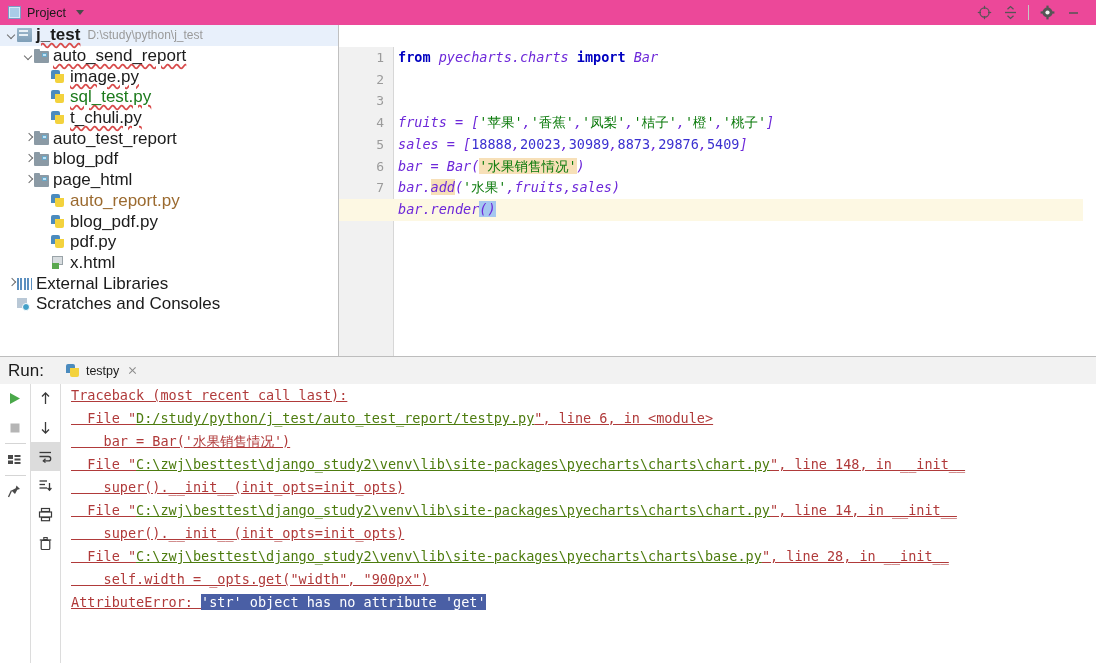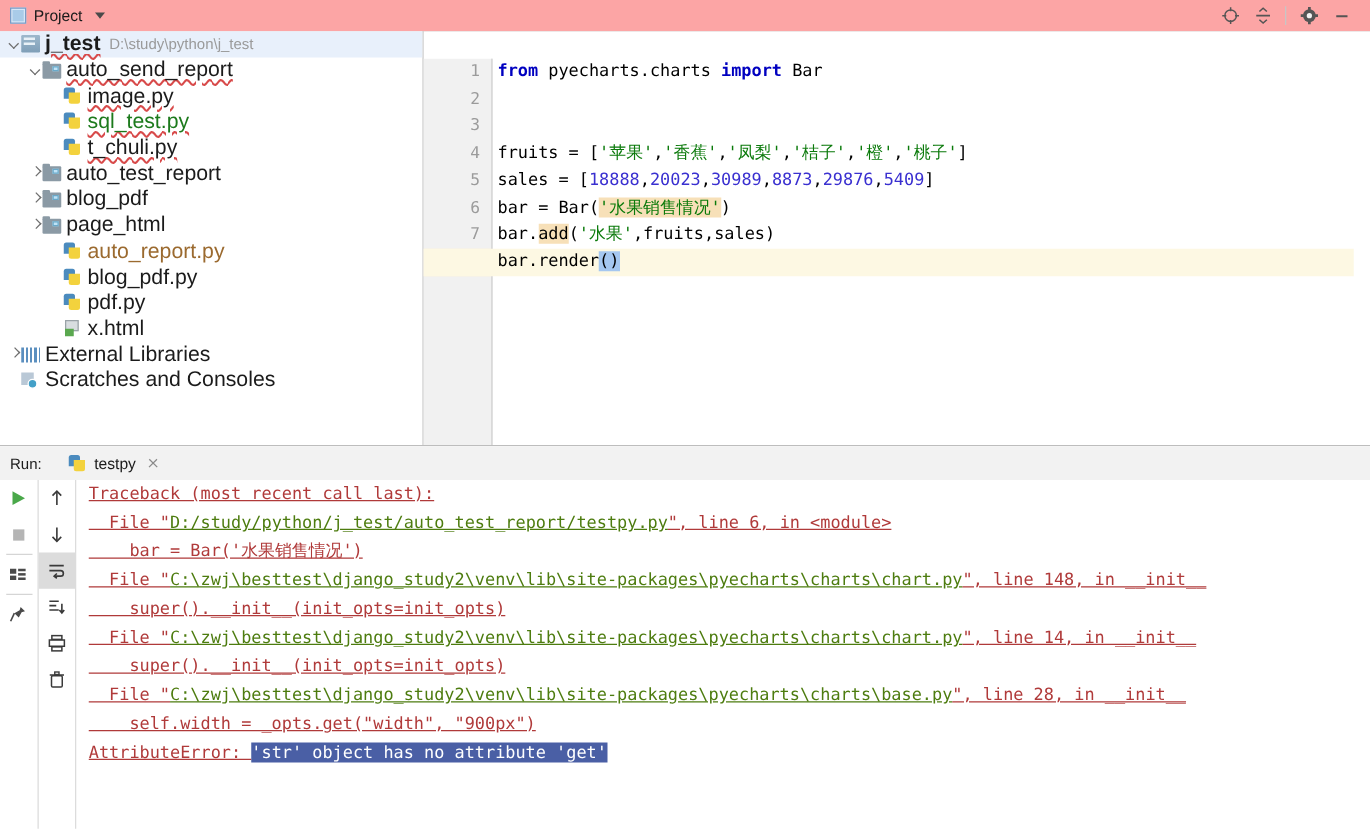--- a/index.html
+++ b/index.html
@@ -8,21 +8,21 @@
     background:#ffffff;
     font-family:"Liberation Sans", sans-serif;
     font-size:12px;color:#000;
     -webkit-font-smoothing:antialiased;
   }
   #app{position:relative;width:1096px;height:663px;}
 
   
   .topbar{
     position:absolute;left:0;top:0;width:1096px;height:25px;
-    background:#fca5a5;border-bottom:1px solid #a3a3a3;
+    background:#ec4899;border-bottom:1px solid #a3a3a3;
     display:flex;align-items:center;
   }
   .proj-btn{display:flex;align-items:center;gap:6px;padding:0 6px 0 8px;height:24px;}
   .proj-ico{width:13px;height:13px;border:1px solid #7a9cc6;background:#d7e7f7;
     box-sizing:border-box;position:relative;}
   .proj-ico:after{content:"";position:absolute;left:1px;top:1px;width:9px;height:9px;
     background:#a9cbe8;}
   .proj-label{font-size:12.5px;color:#1a1a1a;}
   .caret{width:0;height:0;border-left:4px solid transparent;border-right:4px solid transparent;
     border-top:5px solid #4a4a4a;margin-left:4px;}
@@ -116,29 +116,29 @@
     font-size:13px;height:21.7px;line-height:21.7px;}
   .codeline{position:absolute;left:56px;right:0;height:21.7px;line-height:21.7px;
     white-space:pre;color:#0f0f0f;padding-left:3px;}
   .cur-line{position:absolute;left:0;right:0;height:21.7px;background:#fdf8e3;}
   .kw{color:#0000c0;font-weight:bold;}
   .num{color:#3a30d0;}
   .str{color:#0b7a0b;}
   .hl-str{background:#f7e0b8;}
   .hl-id{background:#f7e0b8;}
   .sel-blue{background:#a5c7f0;}
-  .plain{color:#000000;}
+  .plain{color:#6d28d9;font-style:italic;}
 
   .vsplit{position:absolute;left:0;top:356px;width:1096px;height:1px;background:#bdbdbd;}
 
   
   .runpane{position:absolute;left:0;top:357px;width:1096px;height:306px;background:#ffffff;}
   .runhdr{position:absolute;left:0;top:0;width:1096px;height:27px;background:#f2f2f2;
     border-bottom:1px solid #cfcfcf;display:flex;align-items:center;}
-  .run-label{margin-left:8px;font-size:12px;color:#1b1b1b;}
+  .run-label{margin-left:8px;font-size:17px;color:#1b1b1b;}
   .run-tab{margin-left:16px;height:32px;display:flex;align-items:center;
     padding:0 6px;position:relative;}
   .run-tab .ico{margin-right:5px;}
   .run-tab-label{font-size:12.5px;color:#1b1b1b;}
   .run-tab-ul{position:absolute;left:0;bottom:0;width:100%;height:2.5px;background:#4a7ebb;}
 
   .runbody{position:absolute;left:0;top:27px;width:1096px;height:279px;background:#fff;}
   .rtoolL{position:absolute;left:0;top:0;width:30px;height:279px;
     border-right:1px solid #dcdcdc;}
   .rtoolR{position:absolute;left:31px;top:0;width:29px;height:279px;

